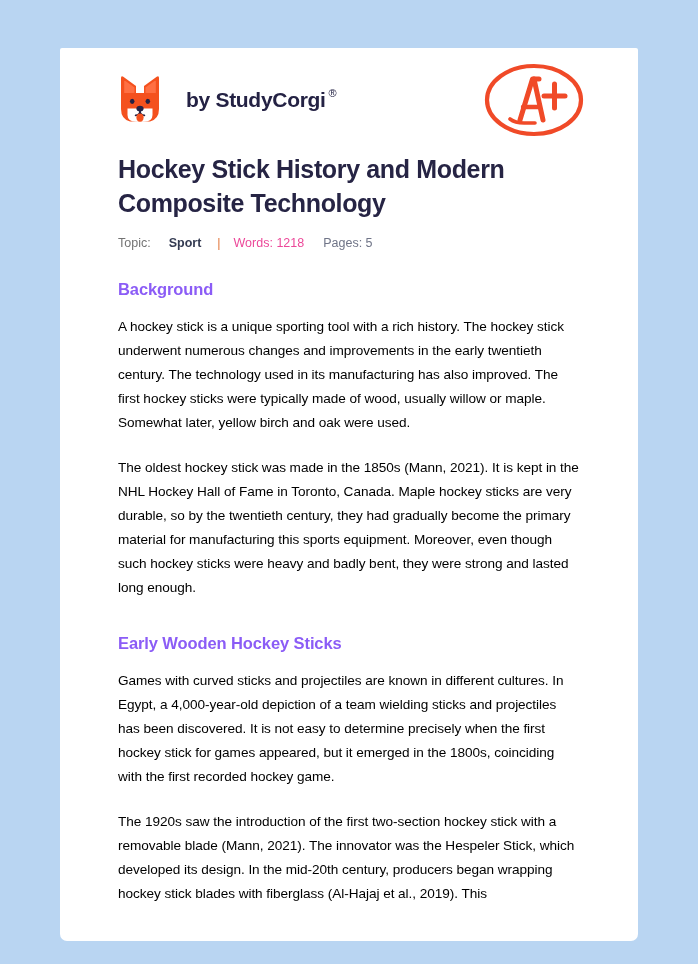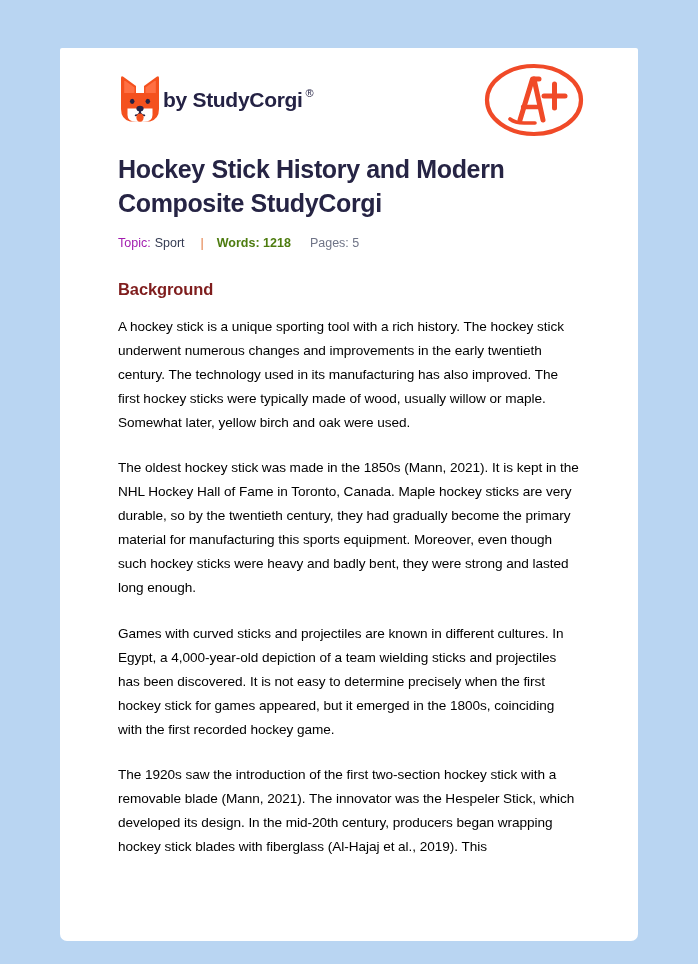--- a/index.html
+++ b/index.html
@@ -43,21 +43,21 @@
     height: 103px;
     display: flex;
     align-items: center;
     justify-content: space-between;
     padding-left: 1px;
   }
 
   .brand-lockup {
     display: flex;
     align-items: center;
-    gap: 2px;
+    gap: 25px;
   }
 
   .corgi-mark {
     width: 42px;
     height: 49px;
     display: block;
     flex: 0 0 auto;
   }
 
   .brand-wordmark {
@@ -100,48 +100,48 @@
 
   .doc-meta {
     margin-top: 16px;
     font-size: 12.5px;
     color: #6f7487;
     display: flex;
     align-items: center;
     white-space: nowrap;
   }
 
-  .meta-topic-label { color: #a21caf; }
+  .meta-topic-label { color: #737373; }
 
   .meta-topic-value {
     color: #343b52;
-    font-weight: normal;
-    margin-left: 4px;
+    font-weight: bold;
+    margin-left: 18px;
   }
 
   .meta-divider {
     color: #e2793f;
     margin: 0 13px 0 16px;
     font-weight: normal;
   }
 
-  .meta-words { color: #4d7c0f; font-weight: bold; }
+  .meta-words { color: #ec4899; }
 
   .meta-pages {
     color: #6f7487;
     margin-left: 19px;
   }
 
   
   .doc-body { margin-top: 30px; }
 
   .section-heading {
     font-size: 16.5px;
     font-weight: bold;
-    color: #7f1d1d;
+    color: #8b5cf6;
     letter-spacing: -0.1px;
     margin-bottom: 16px;
   }
 
   .section-heading.spaced { margin-top: 33px; }
 
   .body-paragraph {
     font-size: 13.6px;
     line-height: 1.77;
     color: #000000;
@@ -187,36 +187,37 @@
           <ellipse cx="52" cy="40" rx="47" ry="34" fill="none" stroke="#f04a28" stroke-width="4.2"></ellipse>
           <path d="M53 63 L42 63 Q33 63 28 59" stroke="#f04a28" stroke-width="3.6" fill="none" stroke-linecap="round"></path>
           <path d="M38 60 L50.5 19 L57 19" stroke="#f04a28" stroke-width="5" fill="none" stroke-linecap="round" stroke-linejoin="round"></path>
           <path d="M52 19 L61 60" stroke="#f04a28" stroke-width="5" fill="none" stroke-linecap="round"></path>
           <path d="M41 47 L56.5 47" stroke="#f04a28" stroke-width="4.4" fill="none" stroke-linecap="round"></path>
           <path d="M72.5 24 L72.5 48" stroke="#f04a28" stroke-width="5" fill="none" stroke-linecap="round"></path>
           <path d="M62 36 L83 36" stroke="#f04a28" stroke-width="5" fill="none" stroke-linecap="round"></path>
         </svg>
       </header>
 
-      <h1 class="doc-title">Hockey Stick History and Modern Composite StudyCorgi</h1>
+      <h1 class="doc-title">Hockey Stick History and Modern Composite Technology</h1>
 
       <div class="doc-meta">
         <span class="meta-topic-label">Topic:</span>
         <span class="meta-topic-value">Sport</span>
         <span class="meta-divider">|</span>
         <span class="meta-words">Words: 1218</span>
         <span class="meta-pages">Pages: 5</span>
       </div>
 
       <div class="doc-body">
 
         <h2 class="section-heading">Background</h2>
         <p class="body-paragraph">A hockey stick is a unique sporting tool with a rich history. The hockey stick underwent numerous changes and improvements in the early twentieth century. The technology used in its manufacturing has also improved. The first hockey sticks were typically made of wood, usually willow or maple. Somewhat later, yellow birch and oak were used.</p>
         <p class="body-paragraph">The oldest hockey stick was made in the 1850s (Mann, 2021). It is kept in the NHL Hockey Hall of Fame in Toronto, Canada. Maple hockey sticks are very durable, so by the twentieth century, they had gradually become the primary material for manufacturing this sports equipment. Moreover, even though such hockey sticks were heavy and badly bent, they were strong and lasted long enough.</p>
 
+        <h2 class="section-heading spaced">Early Wooden Hockey Sticks</h2>
         <p class="body-paragraph">Games with curved sticks and projectiles are known in different cultures. In Egypt, a 4,000-year-old depiction of a team wielding sticks and projectiles has been discovered. It is not easy to determine precisely when the first hockey stick for games appeared, but it emerged in the 1800s, coinciding with the first recorded hockey game.</p>
         <p class="body-paragraph">The 1920s saw the introduction of the first two-section hockey stick with a removable blade (Mann, 2021). The innovator was the Hespeler Stick, which developed its design. In the mid-20th century, producers began wrapping hockey stick blades with fiberglass (Al-Hajaj et al., 2019). This</p>
 
       </div>
 
     </div>
   </div>
 
 </div>
 

